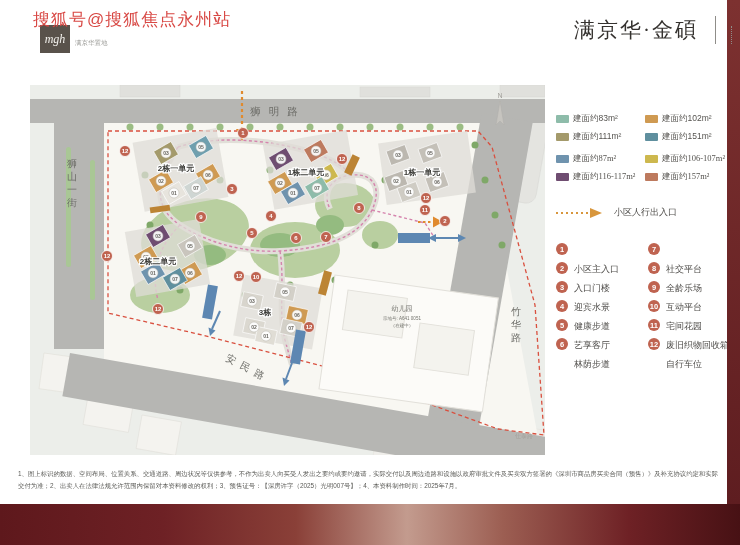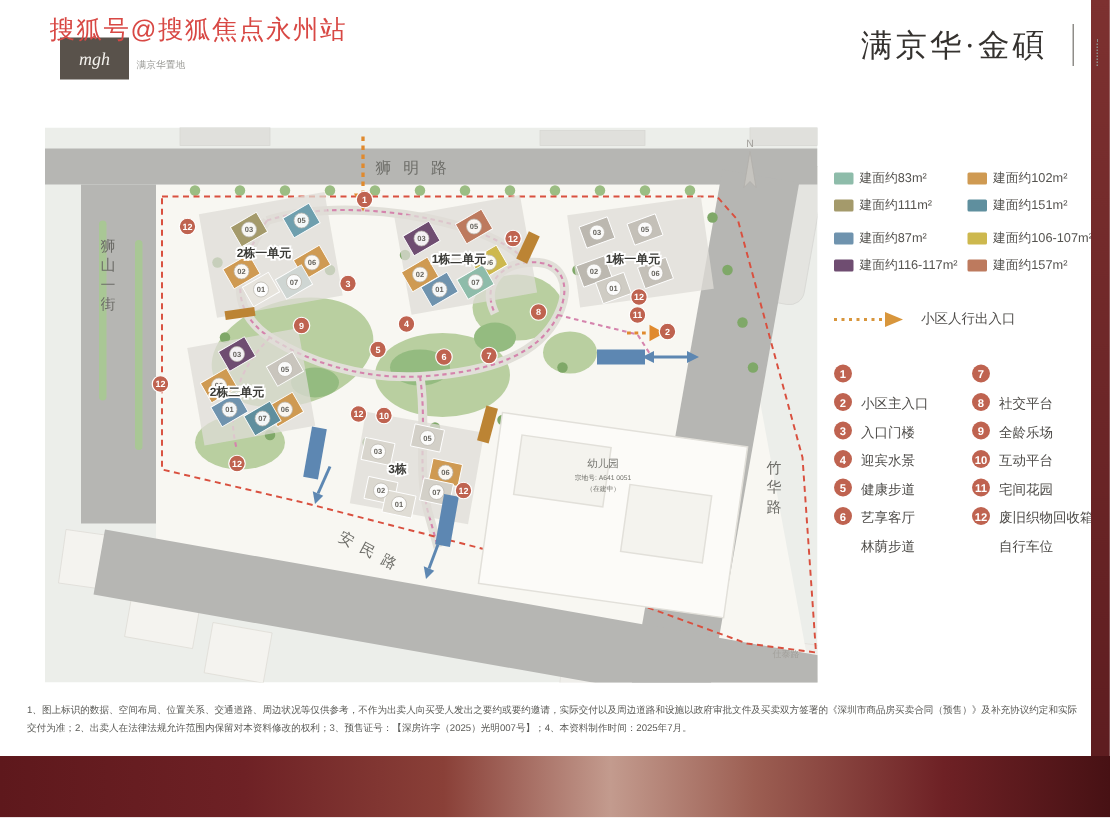--- a/index.html
+++ b/index.html
@@ -1,42 +1,42 @@
 <!DOCTYPE html>
 <html><head>
 <meta charset="utf-8">
 <style>
   html,body{margin:0;padding:0;background:#ffffff;}
   .page{position:relative;width:740px;height:545px;background:#ffffff;overflow:hidden;
         font-family:"Liberation Sans",sans-serif;padding-left:44px;}
   
   .watermark{position:absolute;left:33px;top:8px;font-size:17px;color:#d84844;z-index:5;letter-spacing:1px;}
   .logo-row{position:absolute;left:40px;top:25px;display:flex;align-items:flex-end;gap:5px;z-index:4;}
-  .logo-box{width:46px;height:28px;background:#59524b;color:#f4f2ee;display:flex;align-items:center;justify-content:center;
+  .logo-box{width:30px;height:28px;background:#59524b;color:#f4f2ee;display:flex;align-items:center;justify-content:center;
             font-family:"Liberation Serif",serif;font-style:italic;font-size:12px;text-align:right;}
   .logo-company{font-size:6.5px;color:#9a9a96;padding-bottom:5px;}
   .brand{position:absolute;right:22px;top:16px;display:flex;align-items:flex-end;z-index:4;gap:10px;}
   .brand-name{font-family:"Liberation Serif",serif;font-size:21px;color:#35322f;letter-spacing:2px;}
   .brand-divider{width:0;height:28px;border-left:1px solid #8f8d89;margin:0 5px 0 7px;}
   .brand-divider2{width:0;height:18px;border-left:1px dotted #8f8d89;margin-right:5px;}
   .brand-sub{writing-mode:vertical-rl;font-family:"Liberation Serif",serif;font-size:11px;color:#35322f;letter-spacing:2px;}
   
   .map{position:absolute;left:30px;top:85px;width:515px;height:370px;}
   .map svg{display:block;}
   .chip{fill:rgba(255,255,255,0.92);stroke:#b9b6ae;stroke-width:.5;}
   .unum{font-size:5px;fill:#66645e;font-weight:bold;text-anchor:middle;}
   .clabel{font-size:8px;font-weight:700;fill:#3a3a36;text-anchor:middle;paint-order:stroke;stroke:#ffffff;stroke-width:2.4px;}
   .mker{fill:#bf6350;stroke:#ffffff;stroke-width:.8;}
   .mnum{font-size:6px;fill:#ffffff;font-weight:700;text-anchor:middle;}
   .rlabel{fill:#6d6d68;}
   .klabel{text-anchor:middle;fill:#73736d;}
   
   .panel{position:absolute;left:556px;top:114px;width:172px;}
   .lg-grid{display:grid;grid-template-columns:89px 83px;row-gap:8px;}
-  .lg-grid.g2{margin-top:12px;}
+  .lg-grid.g2{margin-top:12px;font-family:Liberation Serif, serif;}
   .lg-item{display:flex;align-items:center;gap:4px;height:10px;white-space:nowrap;}
   .sw{width:13px;height:8px;border-radius:1px;flex:0 0 auto;}
   .lg-label{font-size:8.5px;color:#55534f;}
   .line-legend{margin-top:24px;}
   .lrow{display:flex;align-items:center;gap:12px;height:13px;margin-bottom:8px;}
   .lrow .gfx{width:46px;flex:0 0 auto;display:flex;align-items:center;}
   .lrow .bar{height:7px;width:44px;}
   .lrow .txt{font-size:9px;color:#4e4c49;white-space:nowrap;}
   .poi-grid{margin-top:24px;display:grid;grid-auto-flow:column;grid-template-rows:repeat(6,auto);
             grid-template-columns:92px auto;row-gap:6.5px;}

